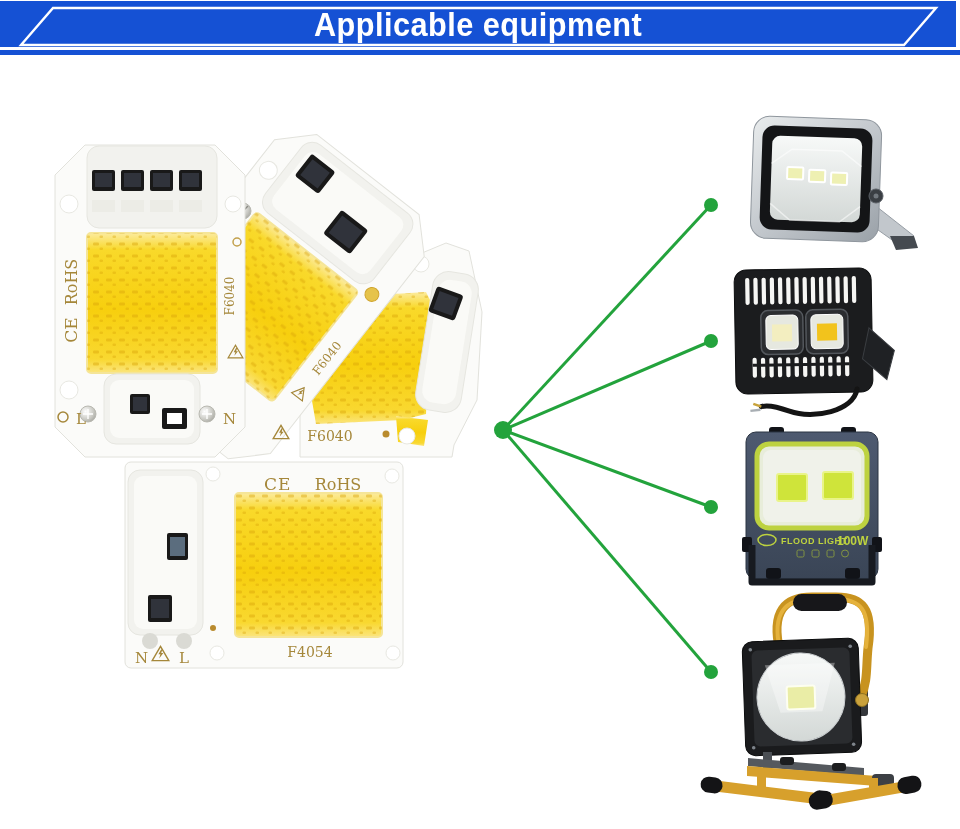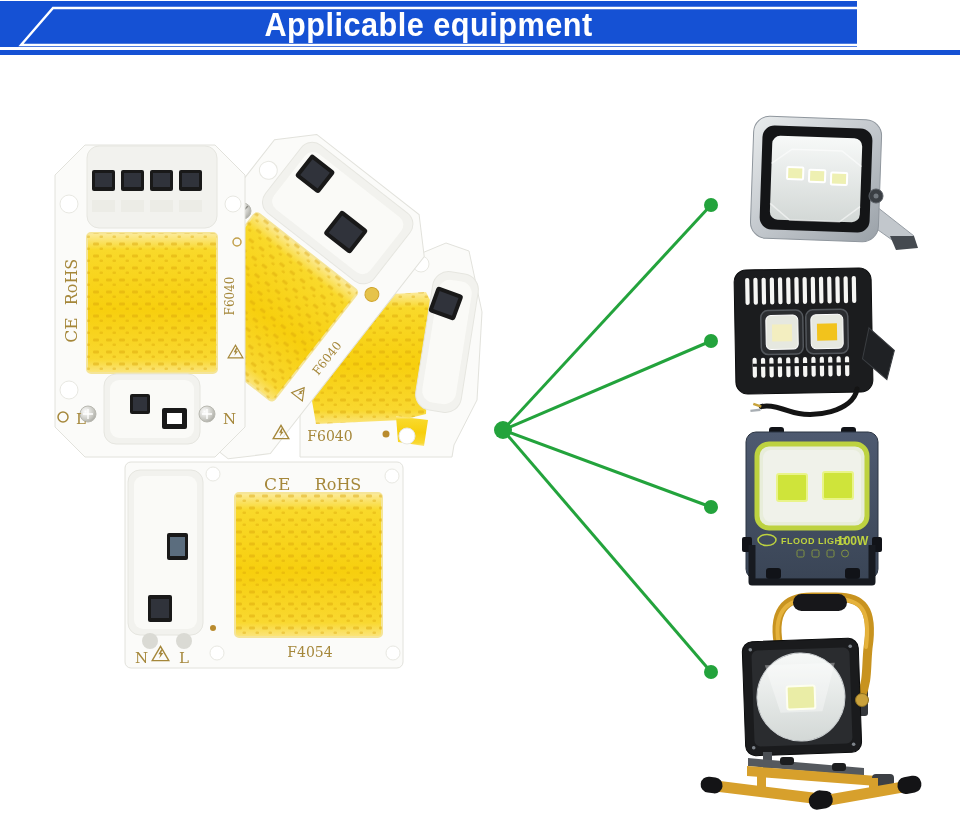--- a/index.html
+++ b/index.html
@@ -1,19 +1,19 @@
 <!DOCTYPE html>
 <html><head>
 <meta charset="utf-8">
 <style>
   html,body{margin:0;padding:0;background:#ffffff;}
   body{width:960px;height:829px;position:relative;overflow:hidden;
        font-family:"Liberation Sans",sans-serif;}
   
-  .banner{position:absolute;left:0;top:1px;width:857px;height:46px;background:#1551d4;}
+  .banner{position:absolute;left:0;top:1px;width:956px;height:46px;background:#1551d4;}
   .banner-stripe{position:absolute;left:0;top:50px;width:960px;height:5px;background:#1551d4;}
   .banner h1{position:absolute;inset:0;margin:0;text-align:center;line-height:47px;
       color:#ffffff;font-size:33px;font-weight:700;letter-spacing:.5px;
       transform:scaleX(.93);font-family:"Liberation Sans",sans-serif;}
   .banner svg{position:absolute;inset:0;}
   
   #art{position:absolute;left:0;top:0;}
   .gold-text{fill:#a5873a;font-family:"DejaVu Serif",serif;}
   .chip-body{fill:#fbfbf9;stroke:#e2e2dc;stroke-width:1;}
   .hole{fill:#ffffff;stroke:#e8e8e2;stroke-width:1;}

